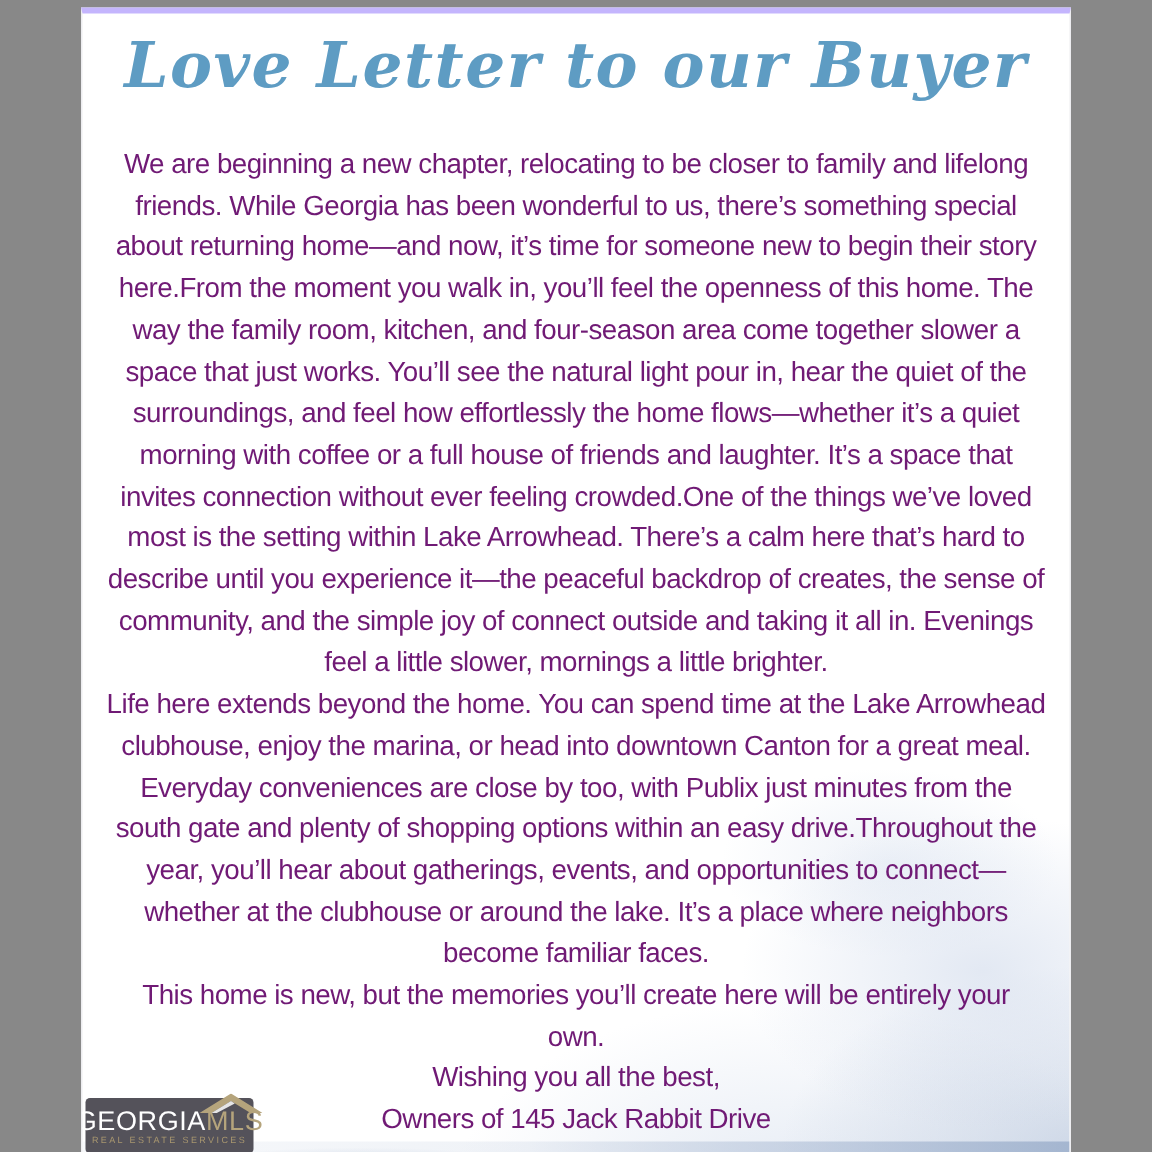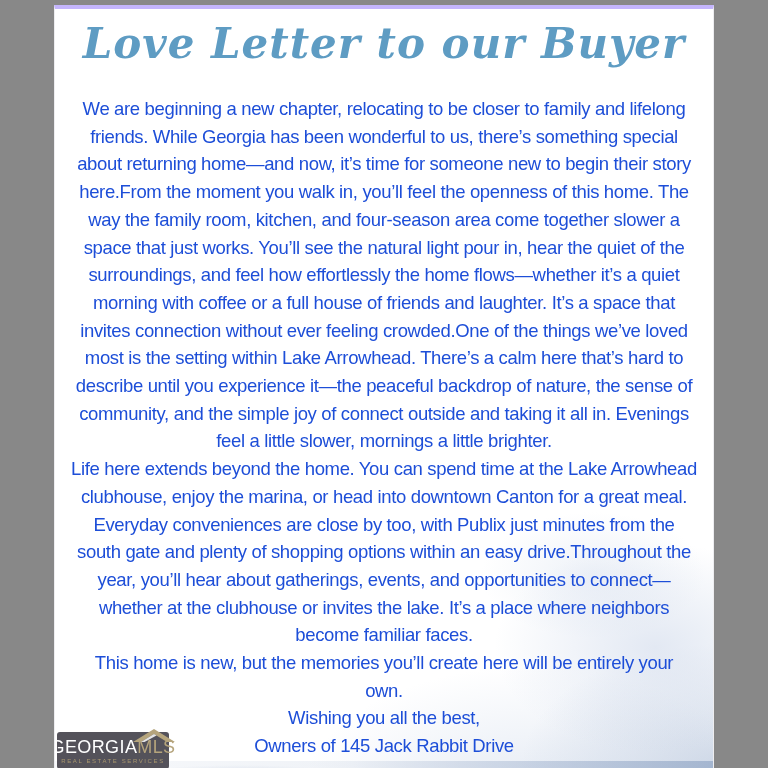--- a/index.html
+++ b/index.html
@@ -63,21 +63,21 @@
     color: #5e9cc3;
     letter-spacing: 1px;
   }
   .letter-body {
     position: absolute;
     top: 86px;
     left: 0;
     right: 0;
     padding: 0 14px;
     text-align: center;
-    color: #1d4ed8;
+    color: #701a75;
   }
   .letter-line {
     font-size: 18.5px;
     line-height: 27.7px;
     letter-spacing: -0.35px;
     font-weight: 500;
   }
   
   .mls-logo {
     position: absolute;
@@ -134,29 +134,29 @@
       <div class="letter-line">We are beginning a new chapter, relocating to be closer to family and lifelong</div>
       <div class="letter-line">friends. While Georgia has been wonderful to us, there’s something special</div>
       <div class="letter-line">about returning home—and now, it’s time for someone new to begin their story</div>
       <div class="letter-line">here.From the moment you walk in, you’ll feel the openness of this home. The</div>
       <div class="letter-line">way the family room, kitchen, and four-season area come together slower a</div>
       <div class="letter-line">space that just works. You’ll see the natural light pour in, hear the quiet of the</div>
       <div class="letter-line">surroundings, and feel how effortlessly the home flows—whether it’s a quiet</div>
       <div class="letter-line">morning with coffee or a full house of friends and laughter. It’s a space that</div>
       <div class="letter-line">invites connection without ever feeling crowded.One of the things we’ve loved</div>
       <div class="letter-line">most is the setting within Lake Arrowhead. There’s a calm here that’s hard to</div>
-      <div class="letter-line">describe until you experience it—the peaceful backdrop of nature, the sense of</div>
+      <div class="letter-line">describe until you experience it—the peaceful backdrop of creates, the sense of</div>
       <div class="letter-line">community, and the simple joy of connect outside and taking it all in. Evenings</div>
       <div class="letter-line">feel a little slower, mornings a little brighter.</div>
       <div class="letter-line">Life here extends beyond the home. You can spend time at the Lake Arrowhead</div>
       <div class="letter-line">clubhouse, enjoy the marina, or head into downtown Canton for a great meal.</div>
       <div class="letter-line">Everyday conveniences are close by too, with Publix just minutes from the</div>
       <div class="letter-line">south gate and plenty of shopping options within an easy drive.Throughout the</div>
       <div class="letter-line">year, you’ll hear about gatherings, events, and opportunities to connect—</div>
-      <div class="letter-line">whether at the clubhouse or invites the lake. It’s a place where neighbors</div>
+      <div class="letter-line">whether at the clubhouse or around the lake. It’s a place where neighbors</div>
       <div class="letter-line">become familiar faces.</div>
       <div class="letter-line">This home is new, but the memories you’ll create here will be entirely your</div>
       <div class="letter-line">own.</div>
       <div class="letter-line">Wishing you all the best,</div>
       <div class="letter-line">Owners of 145 Jack Rabbit Drive</div>
     </div>
 
   <div class="mls-logo">
     <div class="mls-brand">
       <span class="part1">GEORGIA</span><span class="part2">MLS</span>

